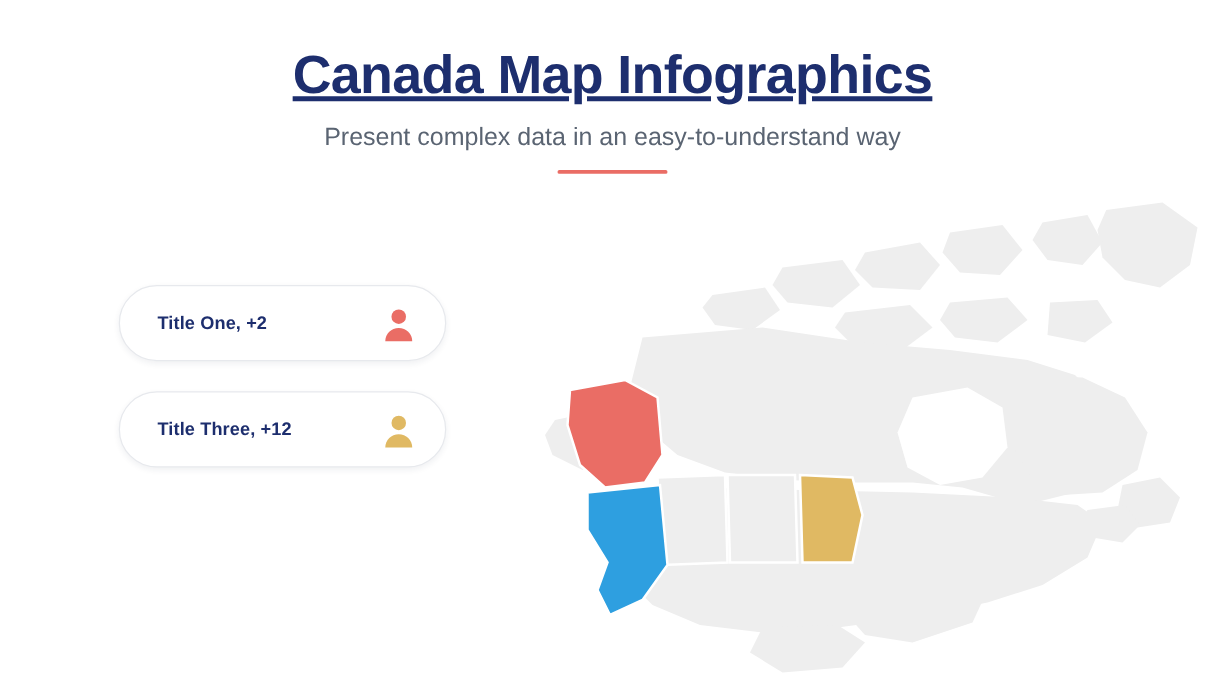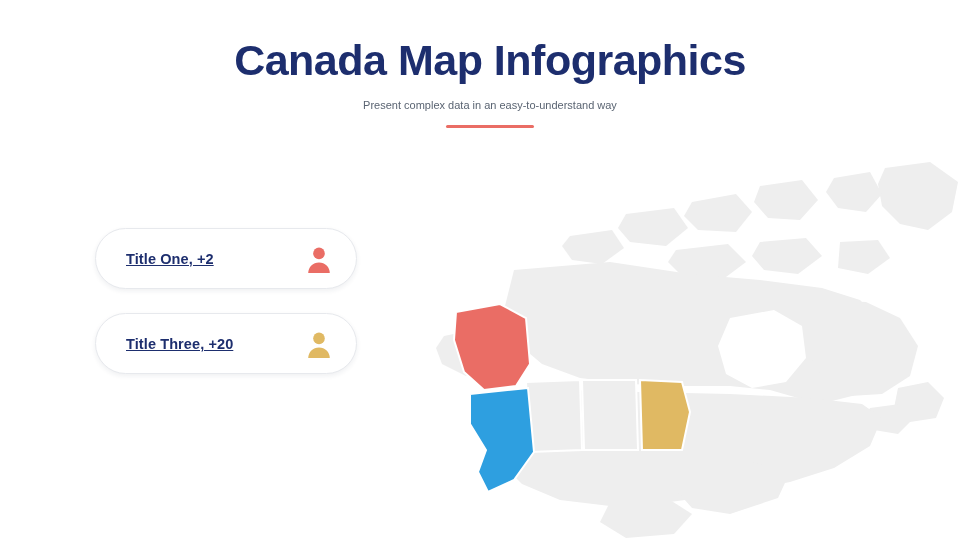--- a/index.html
+++ b/index.html
@@ -30,24 +30,25 @@
     width: 980px;
     text-align: center;
   }
   .title {
     font-size: 43px;
     font-weight: bold;
     color: #1d2e6e;
     letter-spacing: -0.5px;
     line-height: 1.05;
     margin: 0;
+    text-decoration: underline;
   }
   .subtitle {
     margin-top: 16px;
-    font-size: 11px;
+    font-size: 20px;
     color: #5a6472;
     font-weight: normal;
   }
   .rule {
     margin: 14px auto 0 auto;
     width: 88px;
     height: 3px;
     background: #ea6d65;
     border-radius: 2px;
   }
@@ -72,21 +73,20 @@
     justify-content: space-between;
     padding: 0 22px 0 30px;
     box-sizing: border-box;
   }
   .card-label {
     font-size: 14.5px;
     font-weight: bold;
     color: #1d2e6e;
     letter-spacing: 0.1px;
     white-space: nowrap;
-    text-decoration: underline;
   }
   .card-icon {
     width: 30px;
     height: 30px;
     display: block;
     flex: 0 0 auto;
   }
 
   
   .map-wrap {
@@ -120,21 +120,21 @@
       <span>
         <svg class="card-icon" viewBox="0 0 32 32" aria-hidden="true">
           <circle cx="16" cy="10" r="6.2" fill="#ea6d65"></circle>
           <path d="M4.5 31c0-6.6 5.2-11.4 11.5-11.4S27.5 24.4 27.5 31z" fill="#ea6d65"></path>
         </svg>
       </span>
     </div>
 
 
     <div class="card">
-      <span class="card-label">Title Three, +20</span>
+      <span class="card-label">Title Three, +12</span>
       <span>
         <svg class="card-icon" viewBox="0 0 32 32" aria-hidden="true">
           <circle cx="16" cy="10" r="6.2" fill="#e0b963"></circle>
           <path d="M4.5 31c0-6.6 5.2-11.4 11.5-11.4S27.5 24.4 27.5 31z" fill="#e0b963"></path>
         </svg>
       </span>
     </div>
 
   </div>
 

